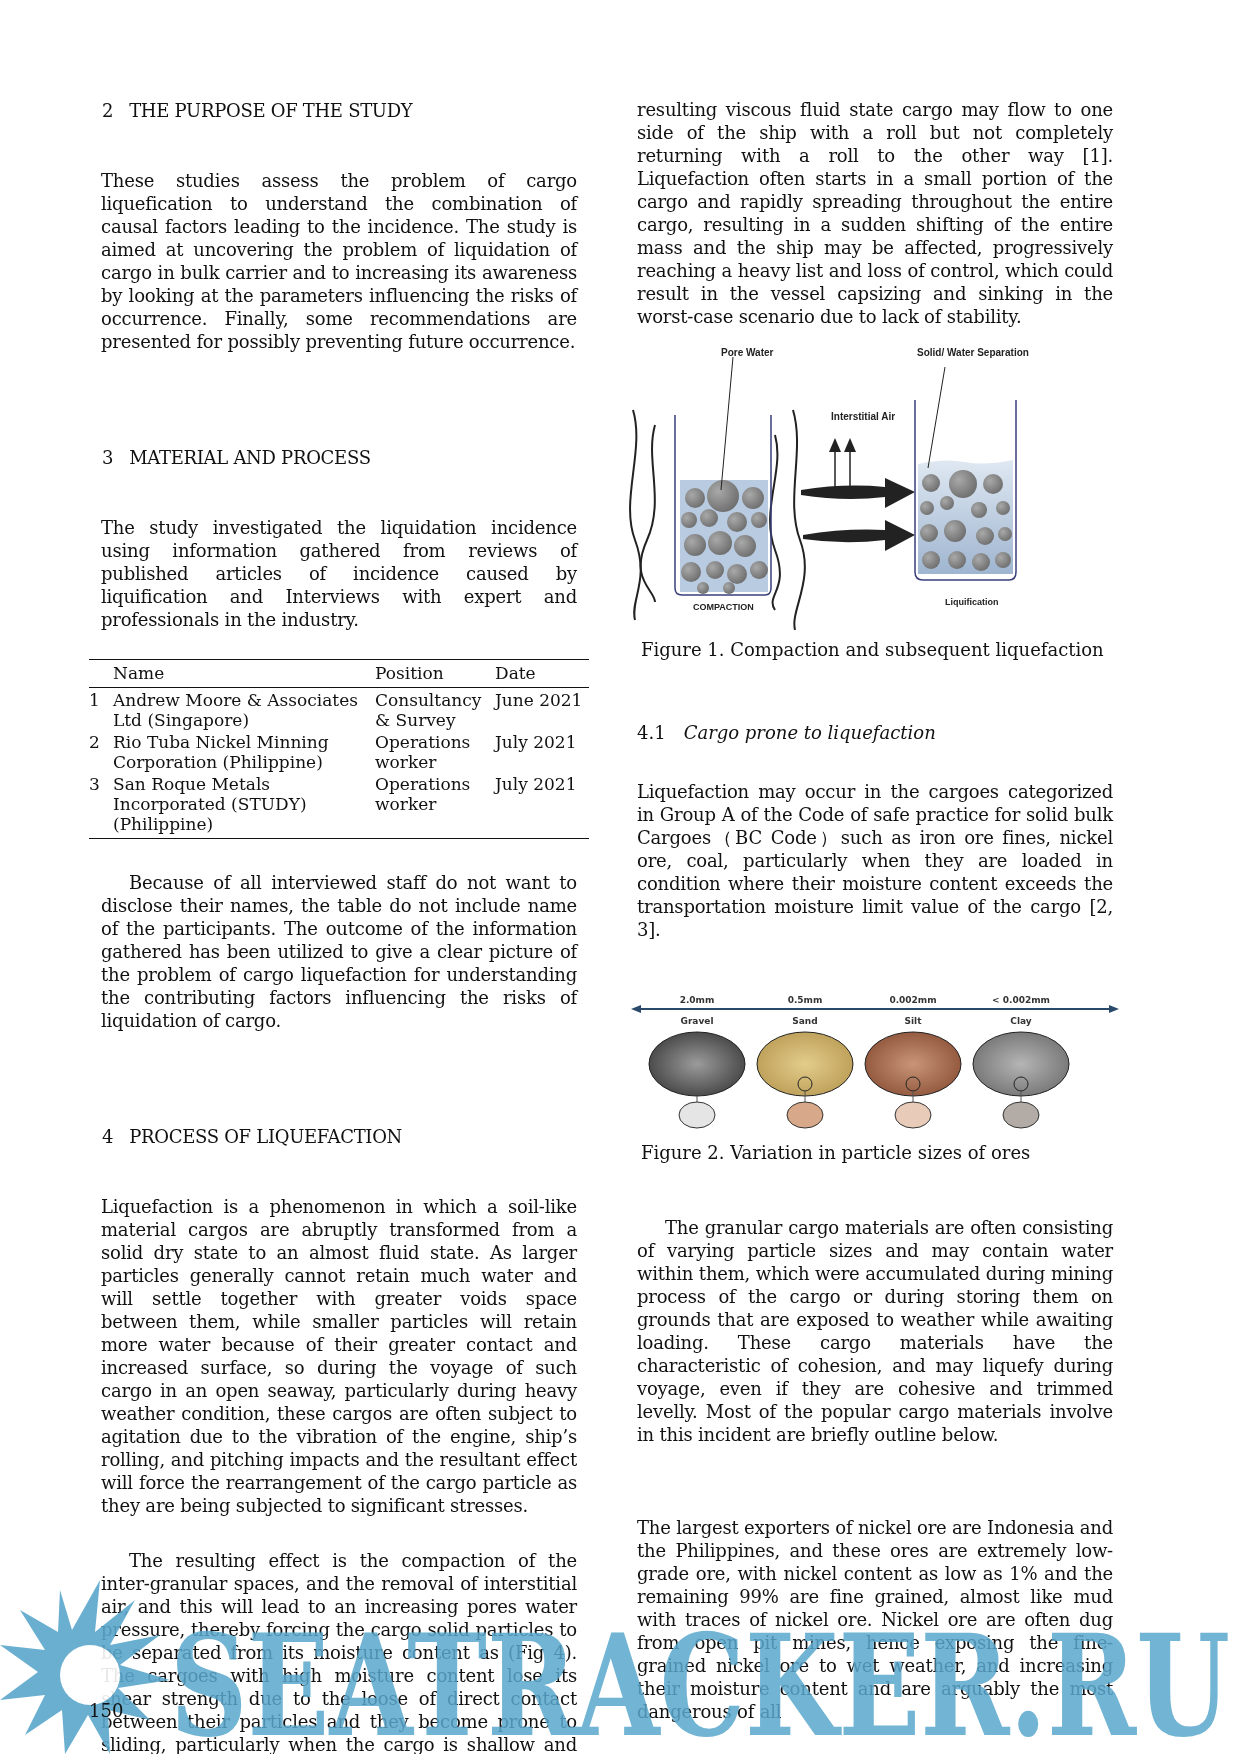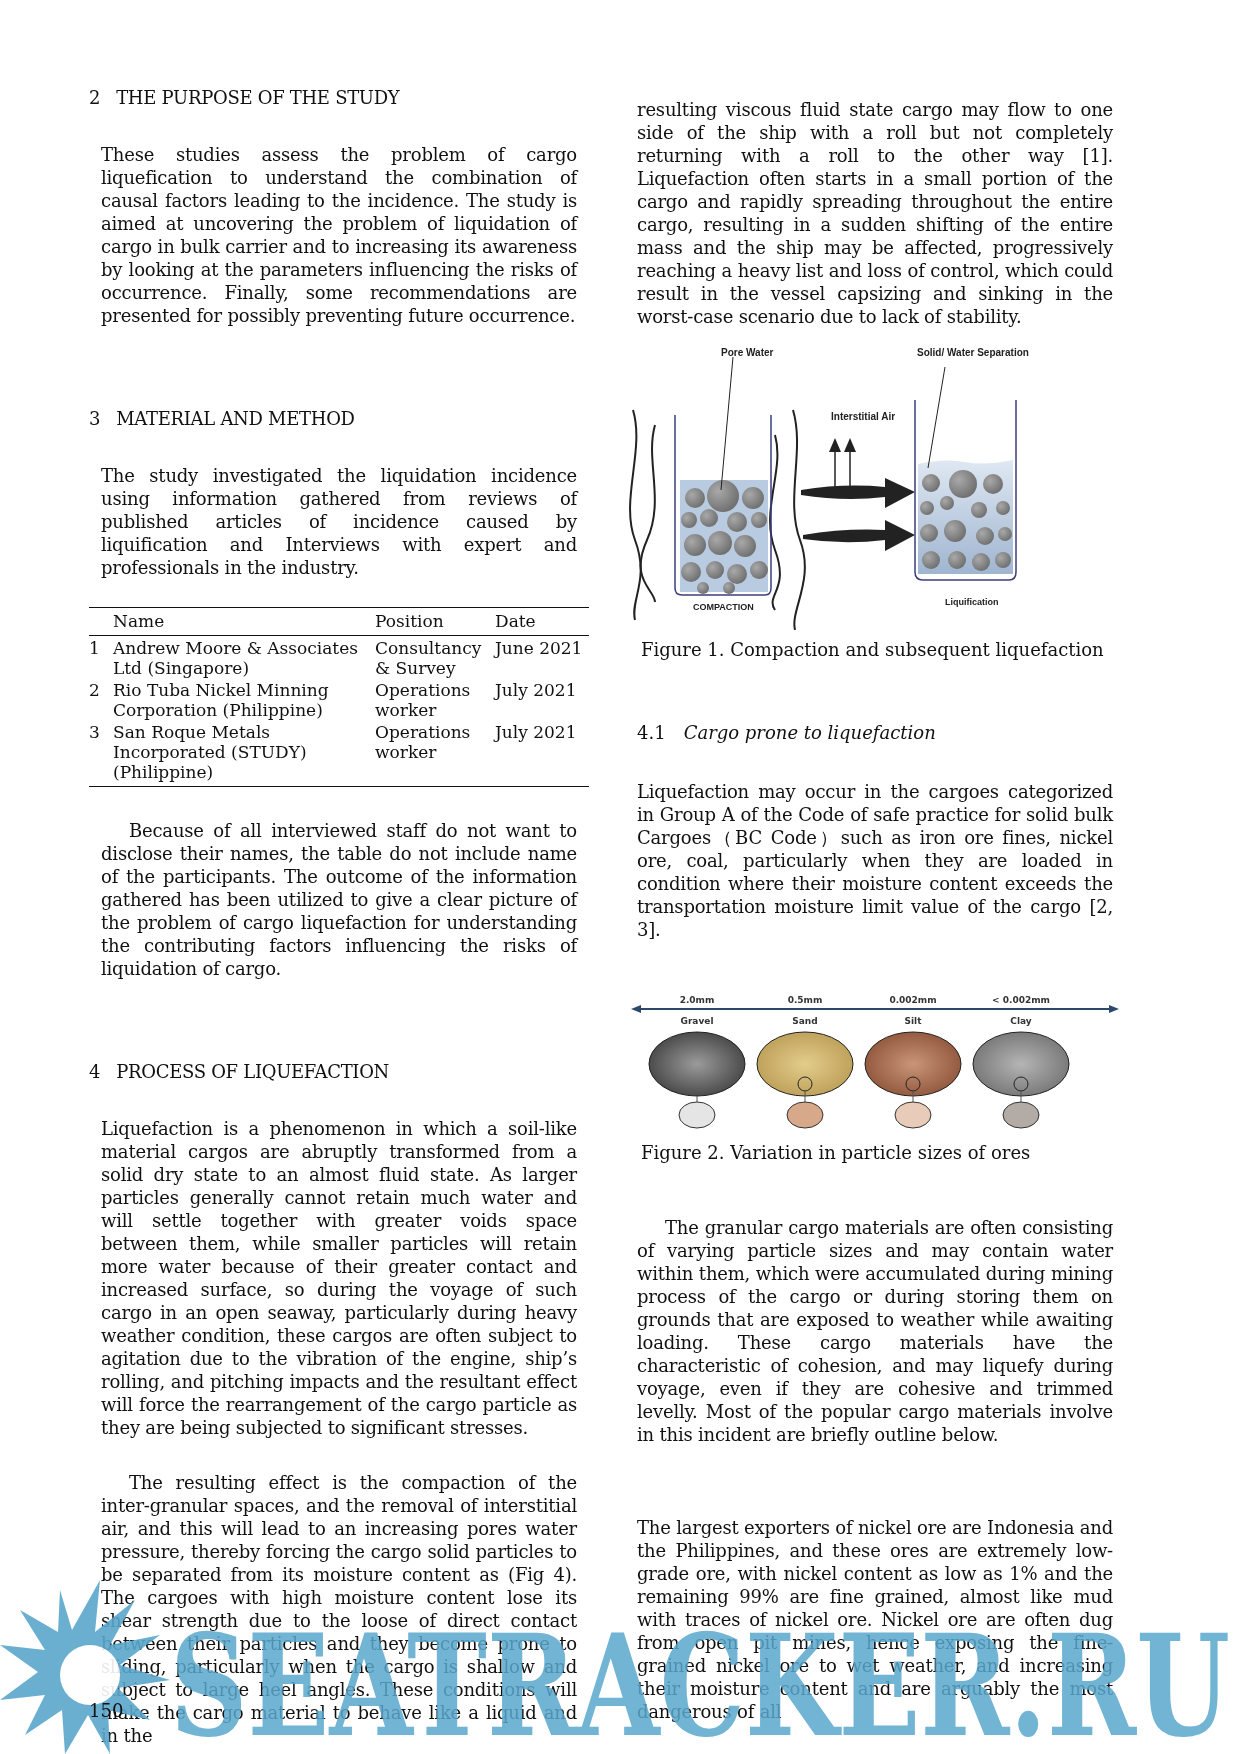--- a/index.html
+++ b/index.html
@@ -3,21 +3,21 @@
 <meta charset="utf-8">
 <style>
   html, body { margin:0; padding:0; background:#fff; }
   body { width:1241px; height:1754px; position:relative; overflow:hidden;
          font-family:"DejaVu Serif","Liberation Serif",serif; color:#111; }
   .col { position:absolute; width:500px; }
   .left { left:89px; top:86px; }
   .right { left:625px; top:86px; }
   p { margin:12px; font-size:18px; line-height:23px; text-align:justify; letter-spacing:-0.2px; }
   p.indent { text-indent:28px; }
-  h2 { font-weight:normal; font-size:18px; margin:0; letter-spacing:-0.3px; line-height:23px; }
+  h2 { font-weight:normal; font-size:18px; margin:13px; letter-spacing:-0.3px; line-height:23px; }
   h3 { font-weight:normal; font-size:18px; margin:12px; line-height:23px; }
   h3 .t { font-style:italic; margin-left:18px; }
   h2 .t { margin-left:16px; }
   table { border-collapse:collapse; width:500px; font-size:17px; line-height:20px; }
   table th, table td { text-align:left; vertical-align:top; padding:0; font-weight:normal; }
   table thead tr { border-top:1.4px solid #111; border-bottom:1.2px solid #111; }
   table thead th { padding:3px 0 4px 0; }
   table tbody tr:last-child { border-bottom:1.4px solid #111; }
   table tbody td { padding-top:2px; }
   .caption { font-size:18px; line-height:23px;margin-left:16px; }
@@ -27,21 +27,21 @@
 </style>
 </head>
 <body>
 
 <div class="col left">
   <h2><span>2</span><span class="t">THE PURPOSE OF THE STUDY</span></h2>
   <div style="height:22px"></div>
   <p>These studies assess the problem of cargo liquefication to understand the combination of causal factors leading to the incidence. The study is aimed at uncovering the problem of liquidation of cargo in bulk carrier and to increasing its awareness by looking at the parameters influencing the risks of occurrence. Finally, some recommendations are presented for possibly preventing future occurrence.</p>
 
   <div style="height:68px"></div>
-  <h2><span>3</span><span class="t">MATERIAL AND METHOD</span></h2>
+  <h2><span>3</span><span class="t">MATERIAL AND PROCESS</span></h2>
   <div style="height:22px"></div>
   <p>The study investigated the liquidation incidence using information gathered from reviews of published articles of incidence caused by liquification and Interviews with expert and professionals in the industry.</p>
 
   <div style="height:16px"></div>
   <table>
     <colgroup>
         <col style="width:24px">
         <col style="width:262px">
         <col style="width:120px">
         <col>

